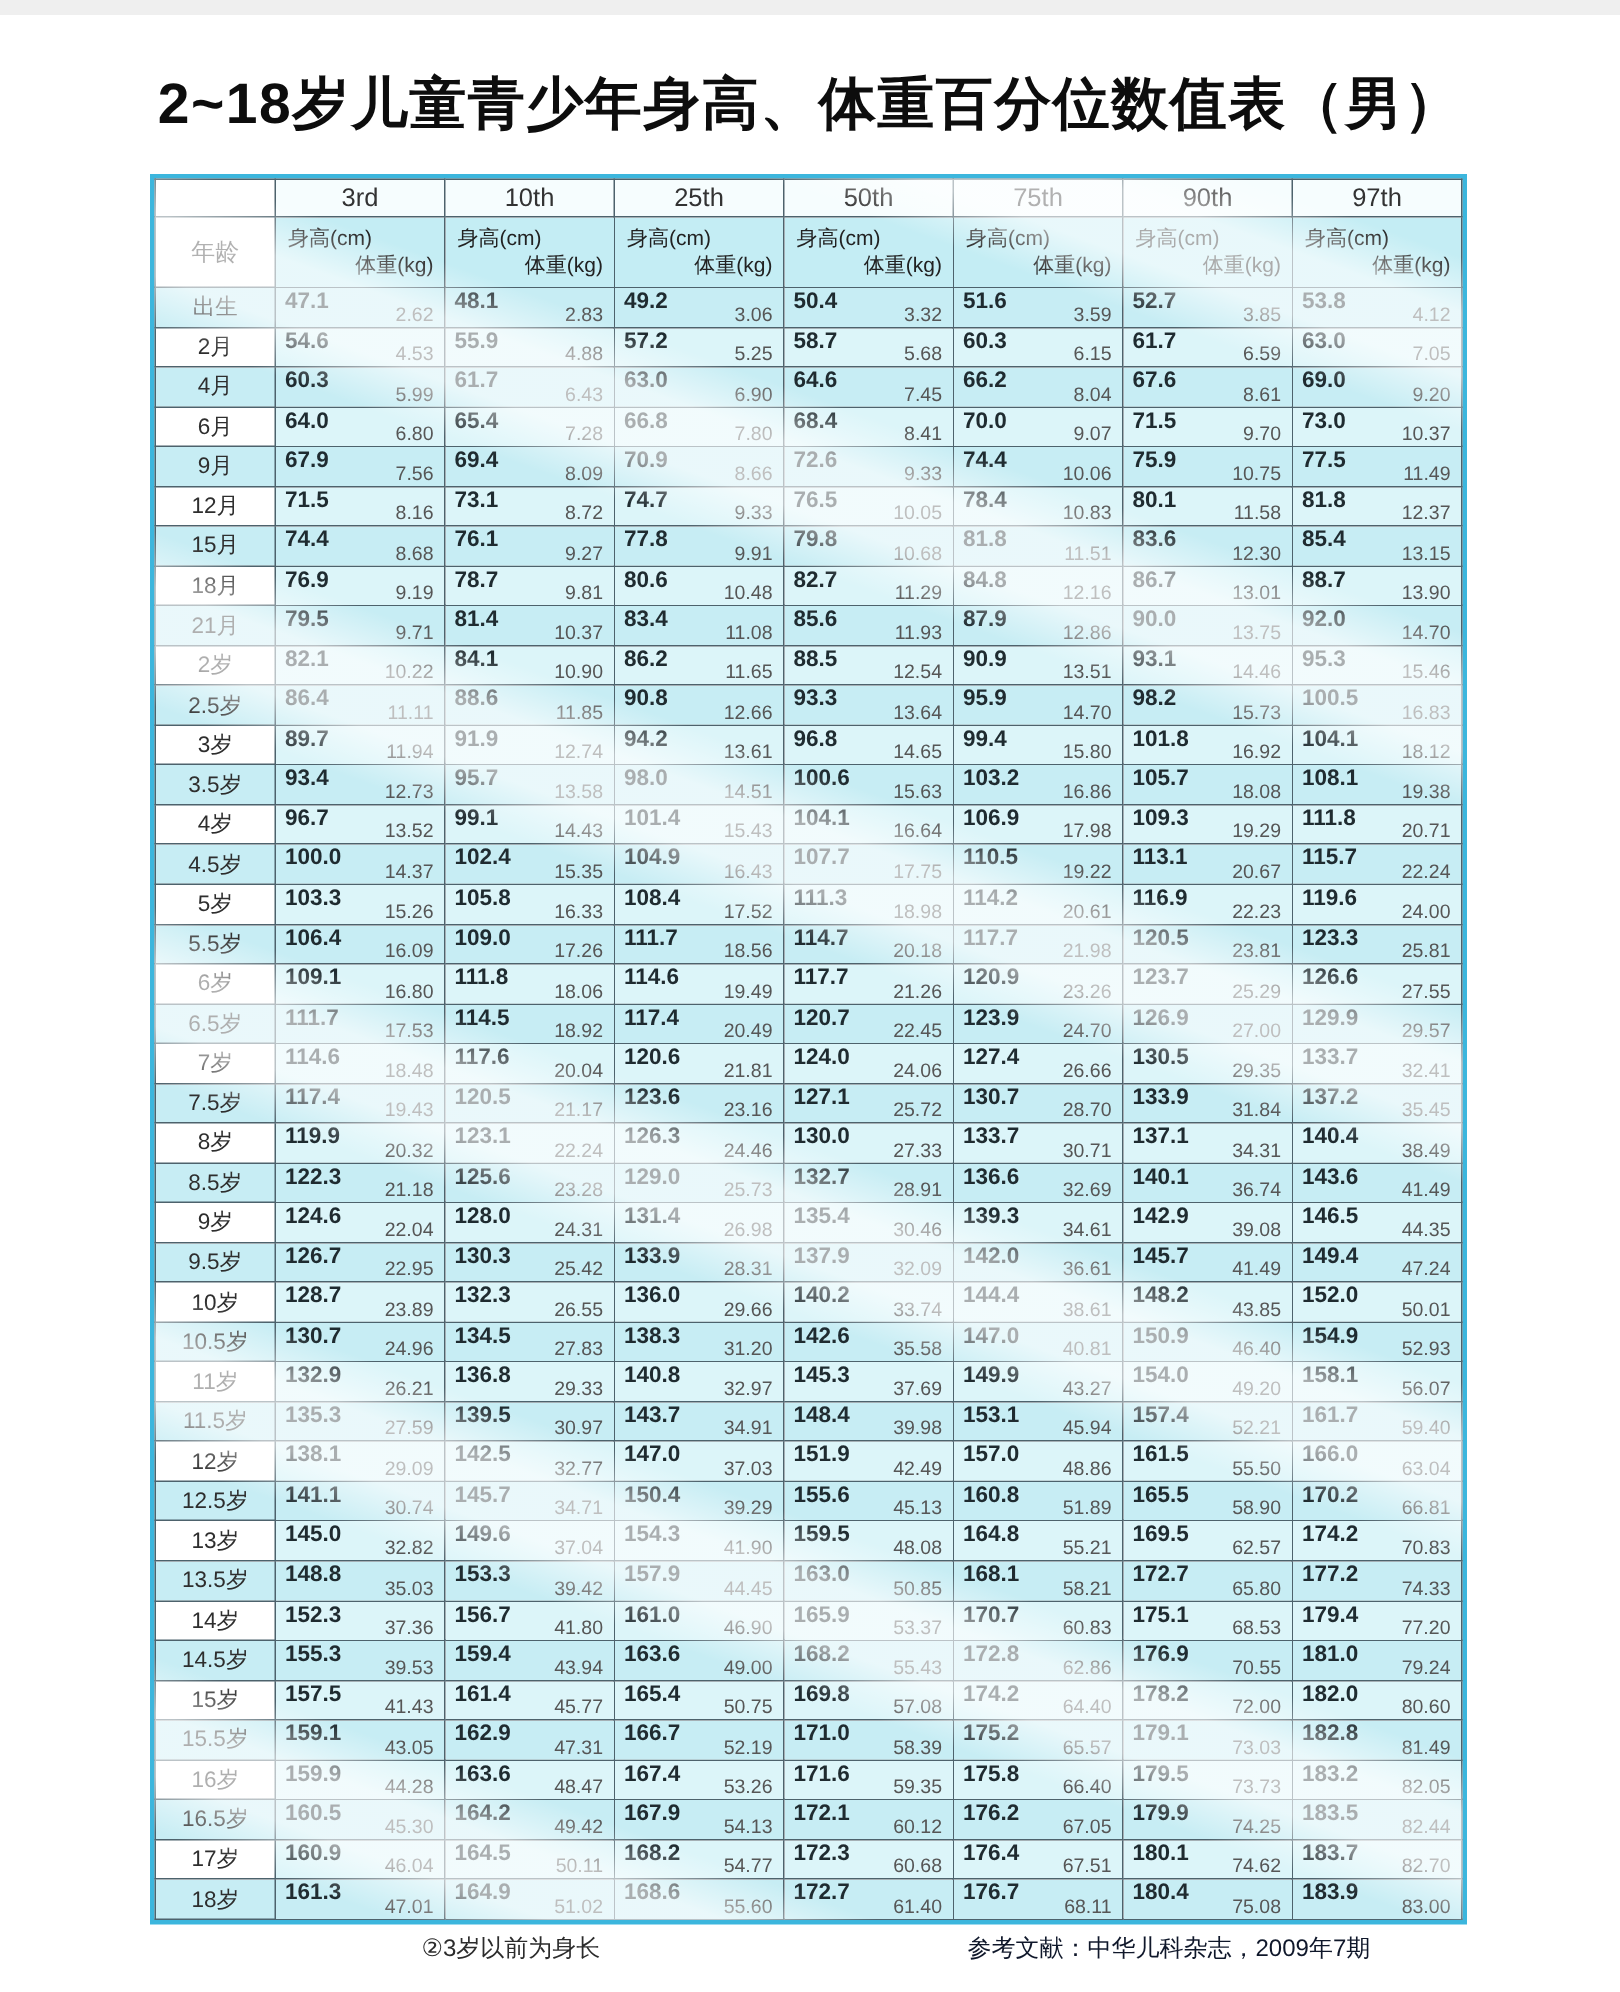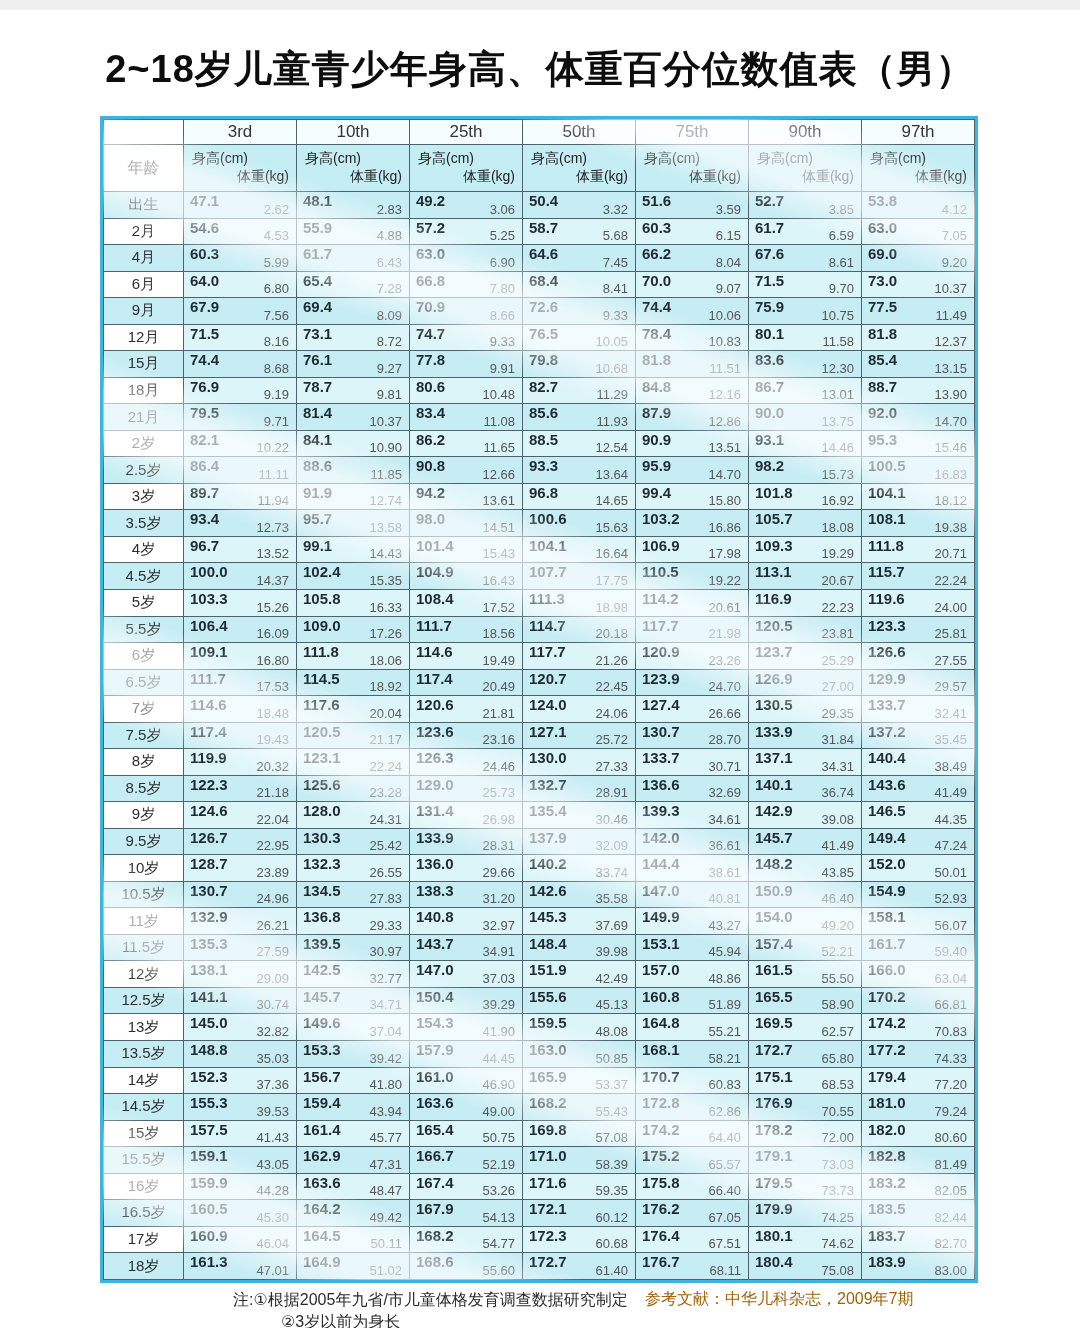--- a/index.html
+++ b/index.html
@@ -40,21 +40,21 @@
   tr.even td.age{background:#ffffff;}
   .gloss{
     position:absolute;left:0;top:0;right:0;bottom:0;pointer-events:none;
     background:repeating-linear-gradient(20deg,
       rgba(255,255,255,0) 0px, rgba(255,255,255,0) 55px,
       rgba(255,255,255,0.62) 90px, rgba(255,255,255,0.62) 130px,
       rgba(255,255,255,0) 165px, rgba(255,255,255,0) 235px);
   }
   .notes{position:absolute;left:233px;top:1289px;font-size:16px;color:#2c2c2c;line-height:22px;}
   .notes .l2{margin-left:48px;}
-  .reference{position:absolute;left:645px;top:1289px;font-size:16px;color:#a16207;}
+  .reference{position:absolute;left:645px;top:1289px;font-size:16px;color:#0f172a;}
 </style>
 </head>
 <body>
 
 <div class="top-strip"></div>
 
 <div class="page-title">2~18岁儿童青少年身高、体重百分位数值表（男）</div>
 
 <div class="table-wrap">
   <div id="table-root">
@@ -1384,16 +1384,15 @@
               <span class="w">83.00</span>
             </td>
           </tr>
         </tbody>
       </table>
     </div>
   <div class="gloss"></div>
 </div>
 
 <div class="notes">
-  <div class="l1">注:①根据2005年九省/市儿童体格发育调查数据研究制定</div>
   <div class="l2">②3岁以前为身长</div>
 </div>
 <div class="reference">参考文献：中华儿科杂志，2009年7期</div>
 
 </body></html>

